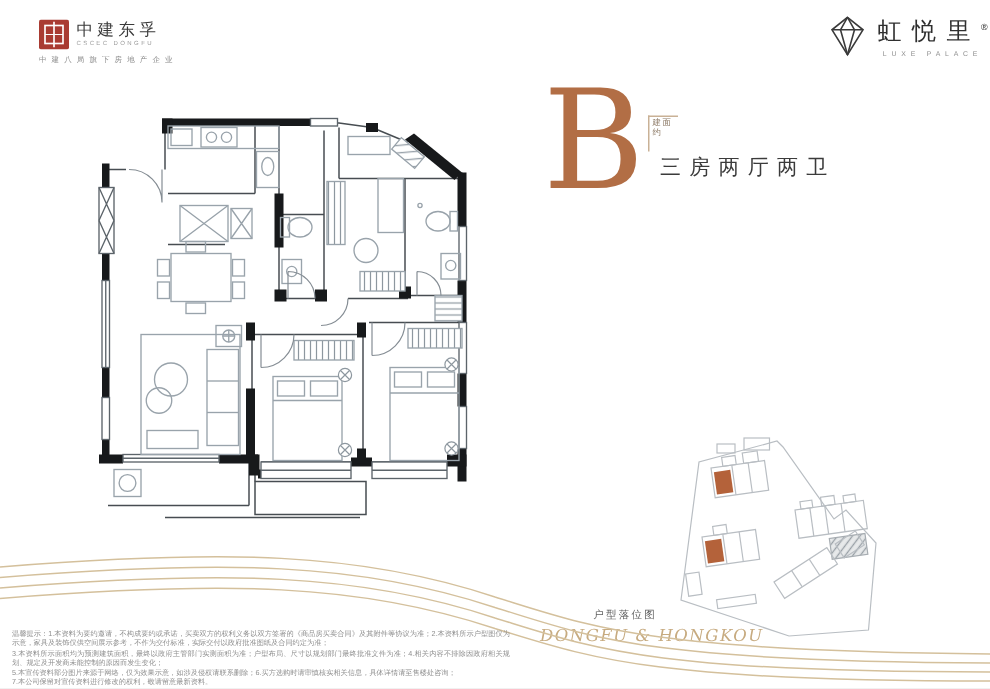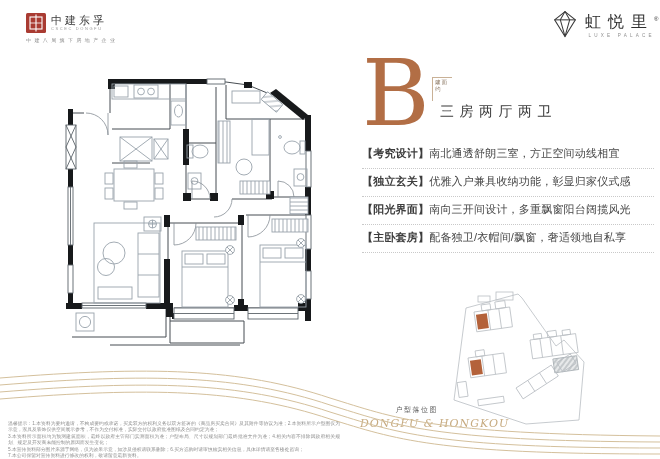--- a/index.html
+++ b/index.html
@@ -297,26 +297,20 @@
     </g>
   </svg>
 
   <div class="type-letter">B</div>
   <div class="area-bracket">
     <div>建面</div>
       <div>约</div>
   </div>
   <div class="rooms">三房两厅两卫</div>
 
-  <div class="features">
-    <div class="feature"><b>【考究设计】</b><span>南北通透舒朗三室，方正空间动线相宜</span></div>
-    <div class="feature"><b>【独立玄关】</b><span>优雅入户兼具收纳功能，彰显归家仪式感</span></div>
-    <div class="feature"><b>【阳光界面】</b><span>南向三开间设计，多重飘窗阳台阔揽风光</span></div>
-    <div class="feature"><b>【主卧套房】</b><span>配备独卫/衣帽间/飘窗，奢适领地自私享</span></div>
-  </div>
 
   <svg class="sitemap" viewBox="0 0 215 142">
     <g fill="none" stroke="#b9bec3" stroke-width="0.8">
       <polygon points="16,112 28,20 80,6 84,10 118,58 126,52 146,74 141,132 88,136 58,126"></polygon>
       <rect x="40" y="8" width="12" height="6"></rect>
         <rect x="58" y="4" width="17" height="8"></rect>
       <g transform="translate(36,24) rotate(-8)">
         <rect x="0" y="0" width="36" height="20"></rect>
           <line x1="14" y1="0" x2="14" y2="20"></line>
           <line x1="25" y1="0" x2="25" y2="20"></line>

